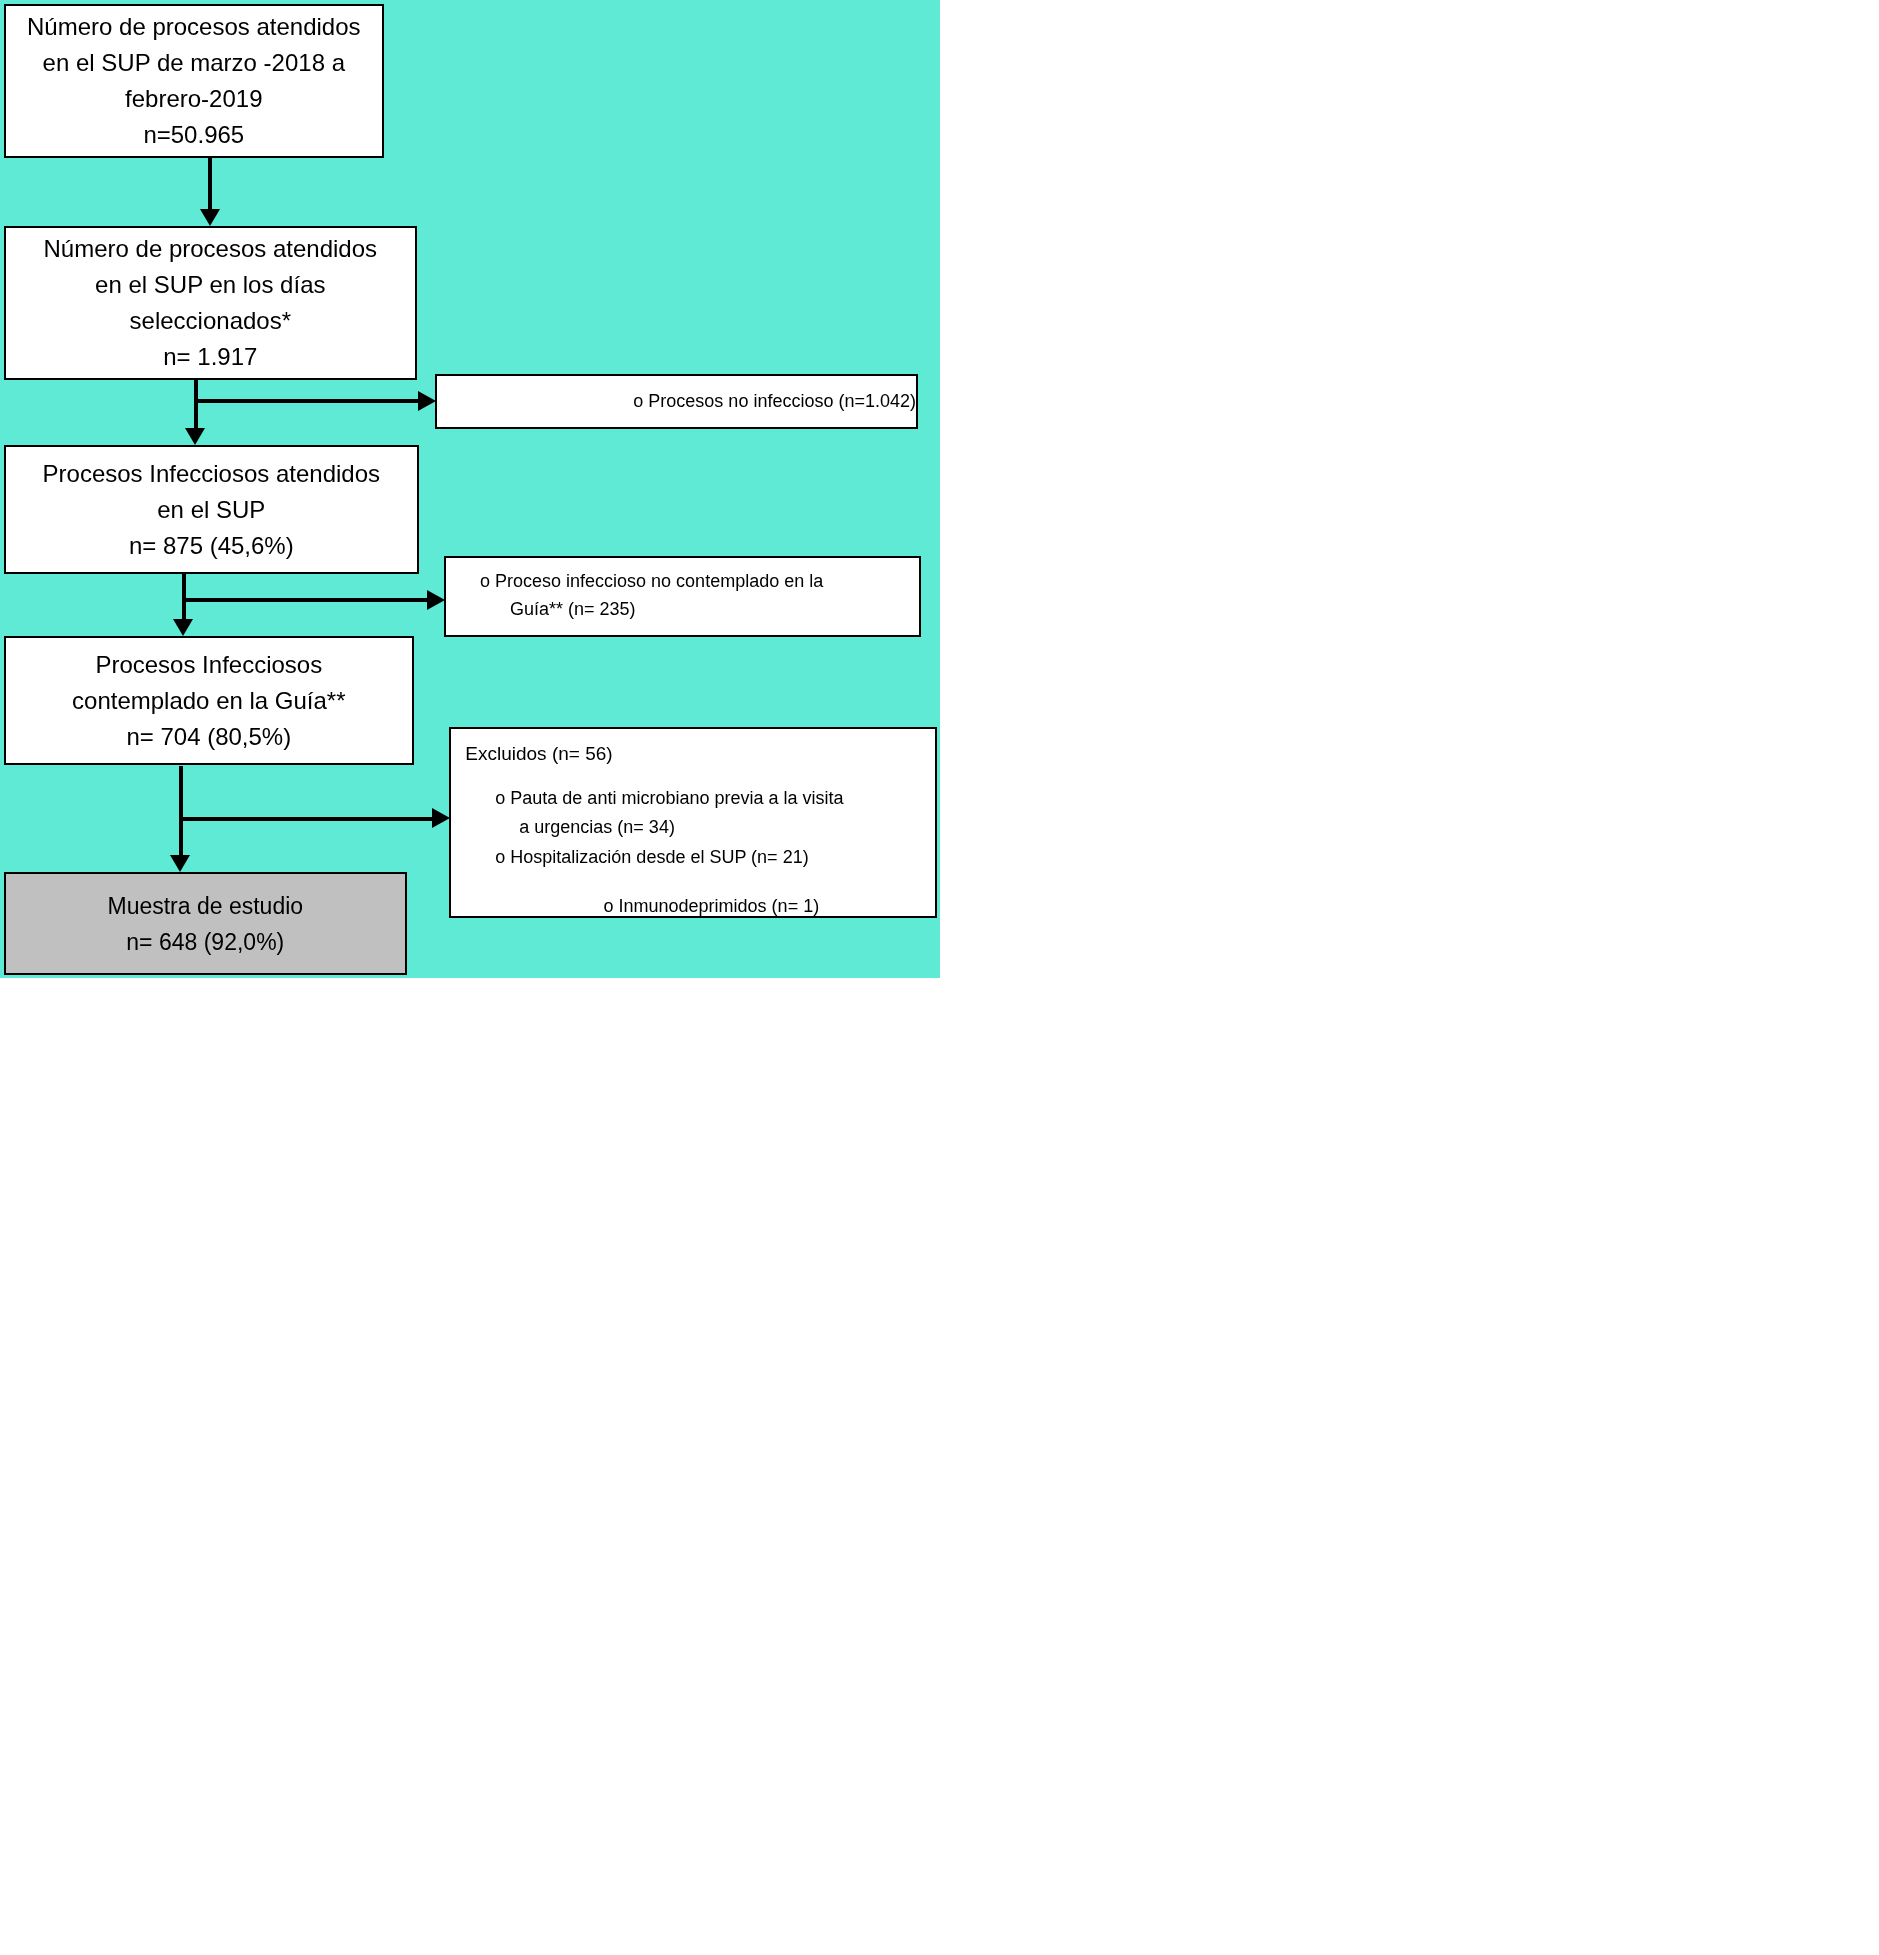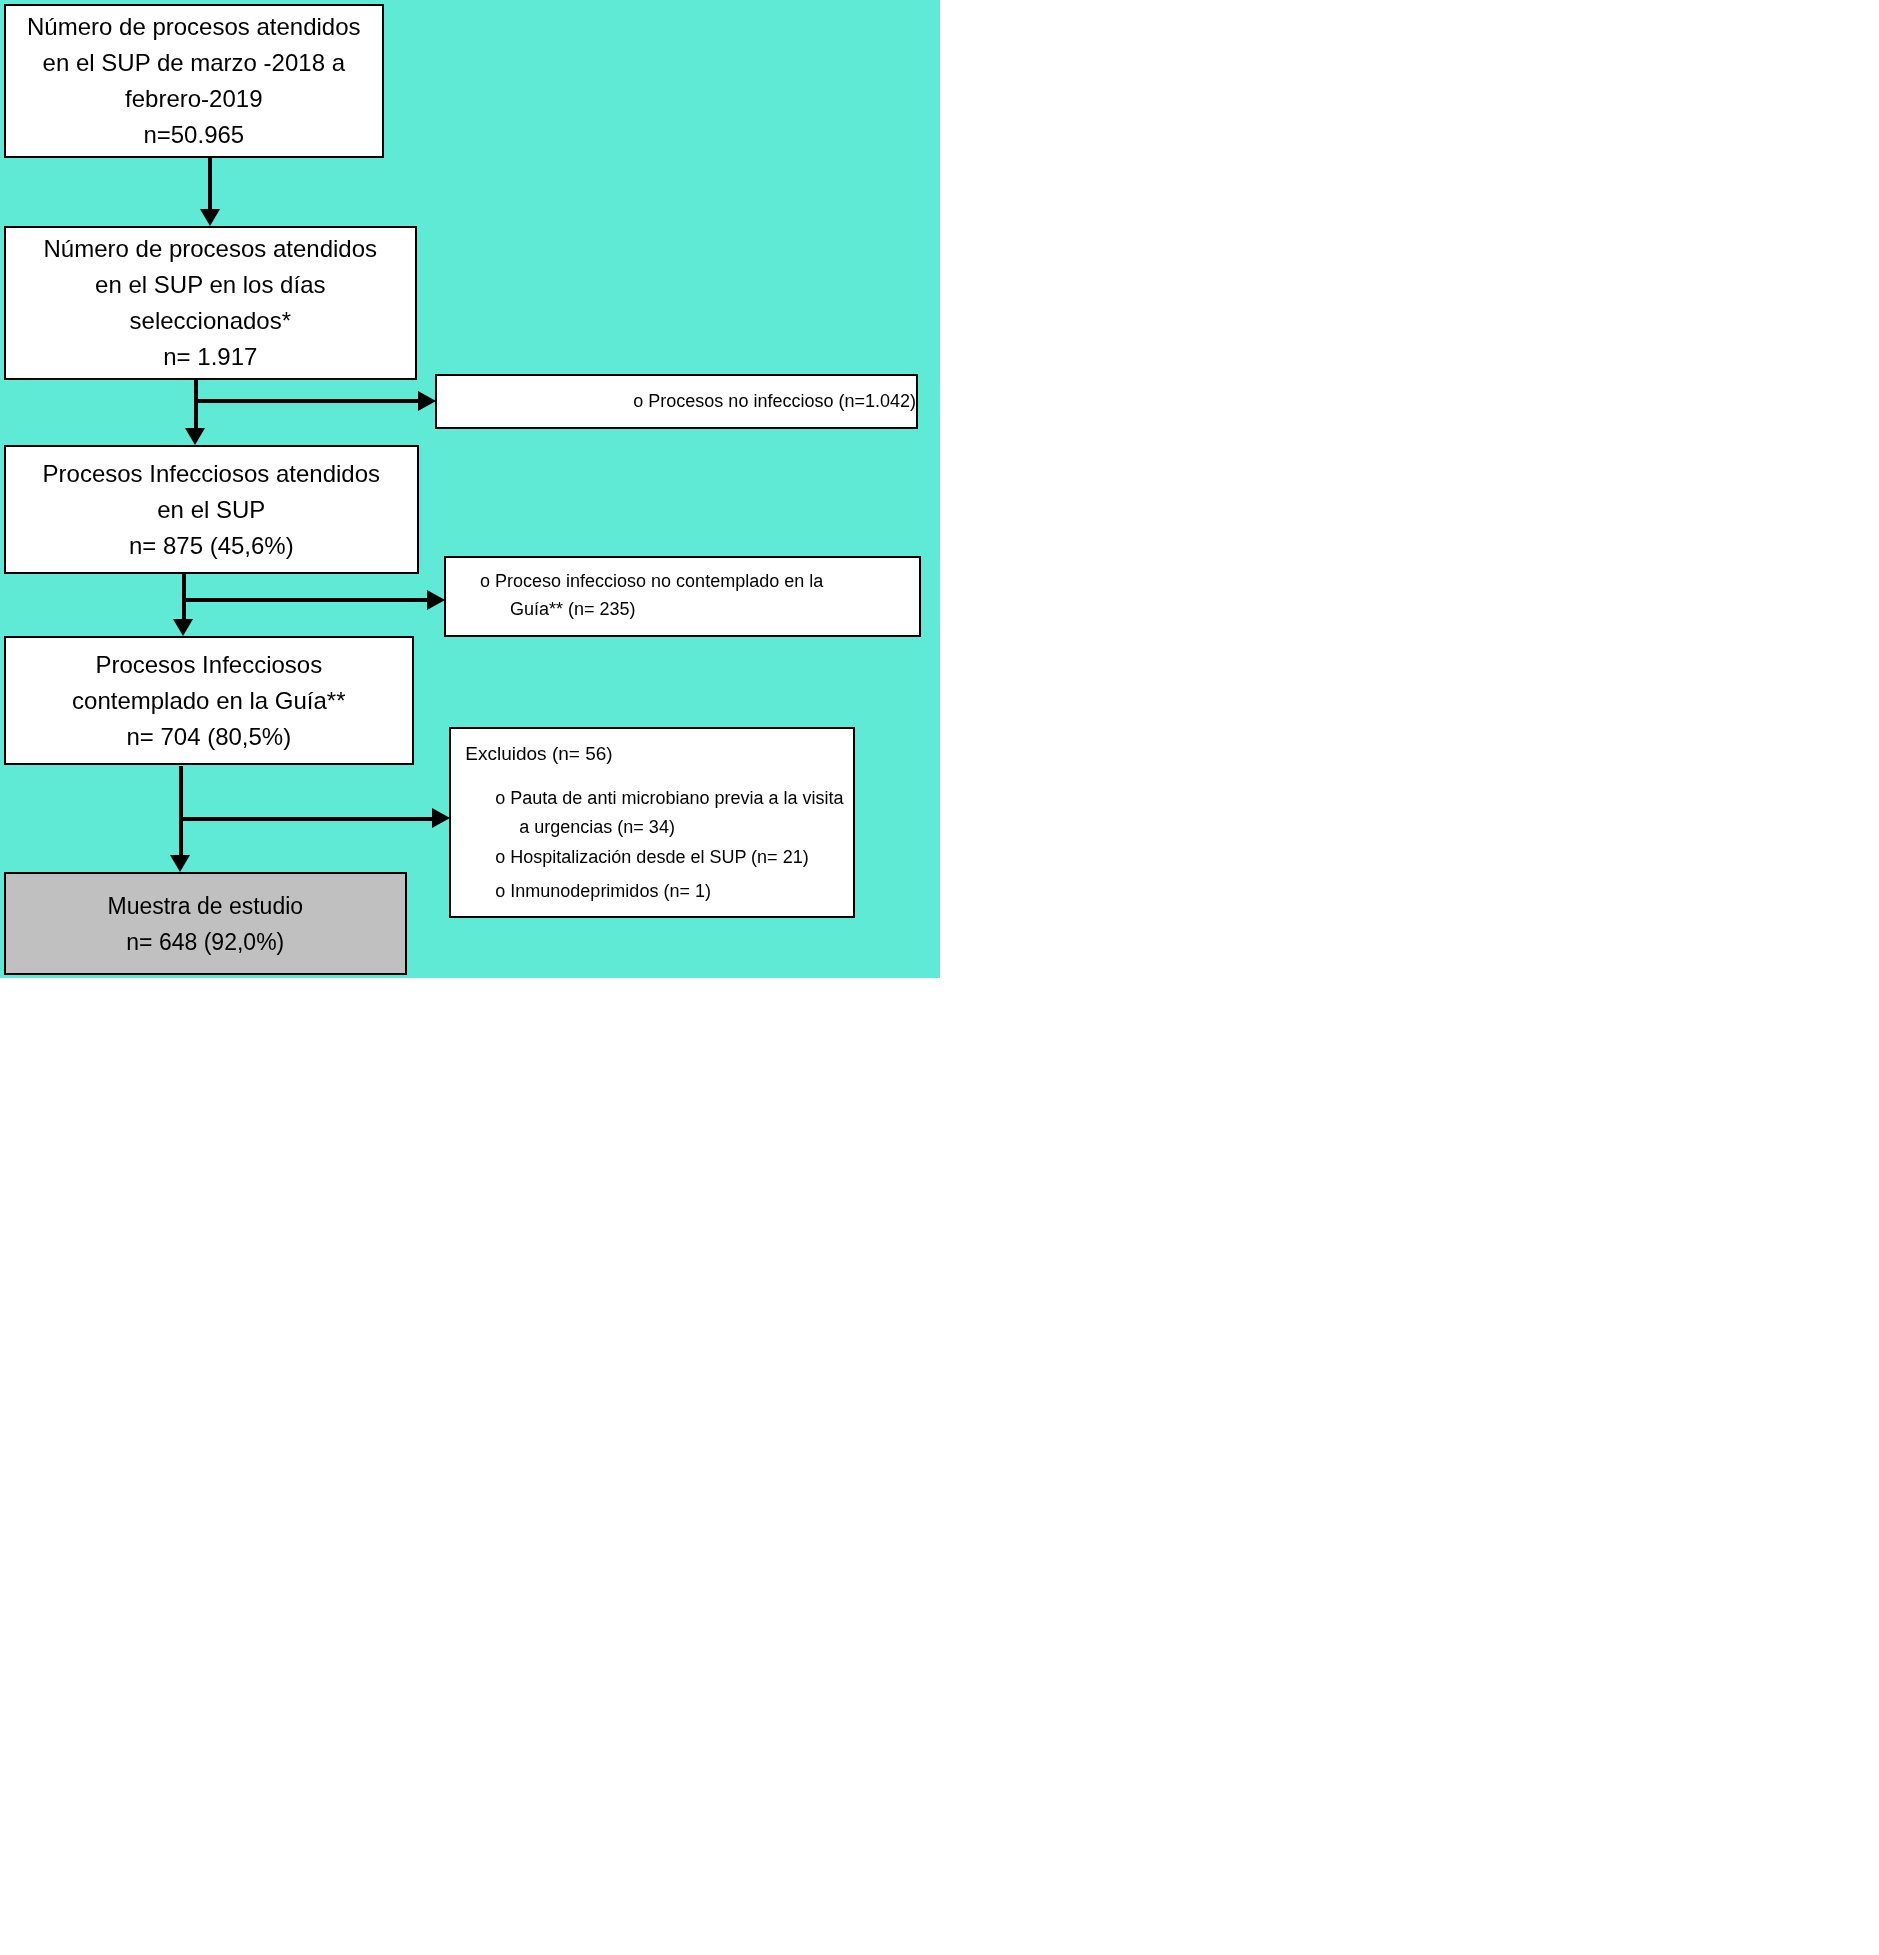--- a/index.html
+++ b/index.html
@@ -29,21 +29,21 @@
   .final-box { background: #c0c0c0; }
   .final-box .line { font-size: 23px; line-height: 36px; }
   .side-box { font-size: 18px; line-height: 28.5px; }
   #box-a { display: flex; align-items: center; padding-left: 38px; justify-content: flex-end; }
   #box-b { padding: 8.6px 7.6px 0 34px; }
   #box-b .line2 { margin-left: 30px; }
   #box-e { padding: 9.5px 7.6px 0 14.3px; }
   #box-e .excl-title { font-size: 19px; line-height: 30px; margin-bottom: 15px; }
   #box-e .excl-line { font-size: 18px; line-height: 29.5px; padding-left: 30px; white-space: nowrap; }
   #box-e .excl-hang { padding-left: 54px; }
-  #box-e .excl-gap { margin-top: 5px; }
+  #box-e .excl-gap { margin-top: 20px; text-align: center; }
   .vline, .hline { position: absolute; background: #000; }
   .head-down {
     position: absolute; width: 0; height: 0;
     border-left: 10.5px solid transparent;
     border-right: 10.5px solid transparent;
     border-top: 17px solid #000;
   }
   .head-right {
     position: absolute; width: 0; height: 0;
     border-top: 10.5px solid transparent;
@@ -102,21 +102,21 @@
     <div class="line">Procesos Infecciosos</div>
     <div class="line">contemplado en la Guía**</div>
     <div class="line">n= 704 (80,5%)</div>
   </div>
 
   <div class="vline" style="left:179px; top:766px; width:3.8px; height:90px;"></div>
   <div class="head-down" style="left:170px; top:855px;"></div>
   <div class="hline" style="left:181px; top:817px; width:251px; height:3.8px;"></div>
   <div class="head-right" style="left:432px; top:808px;"></div>
 
-  <div class="fbox side-box" id="box-e" style="left:449px; top:727px; width:406px; height:191px;">
+  <div class="fbox side-box" id="box-e" style="left:449px; top:727px; width:488px; height:191px;">
     <div class="excl-title">Excluidos (n= 56)</div>
     <div class="excl-line">o Pauta de anti microbiano previa a la visita</div>
     <div class="excl-line excl-hang">a urgencias (n= 34)</div>
     <div class="excl-line">o Hospitalización desde el SUP (n= 21)</div>
     <div class="excl-line excl-gap">o Inmunodeprimidos (n= 1)</div>
   </div>
 
   <div class="fbox main-box final-box" style="left:3.8px; top:872px; width:403px; height:103px;">
     <div class="line">Muestra de estudio</div>
     <div class="line">n= 648 (92,0%)</div>

